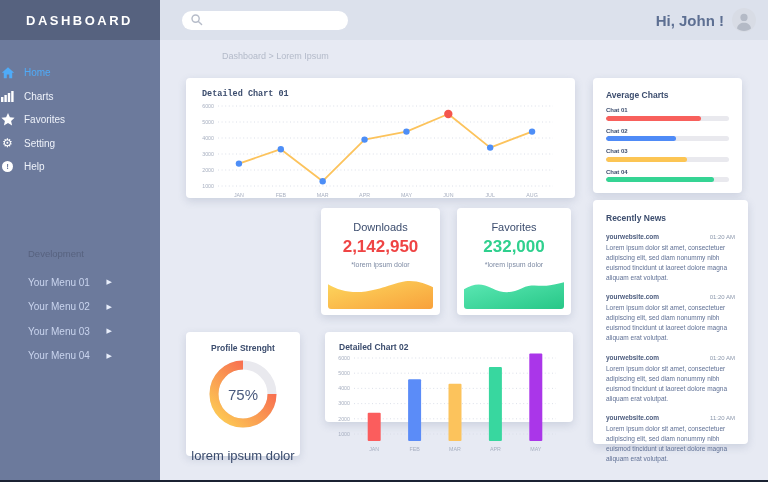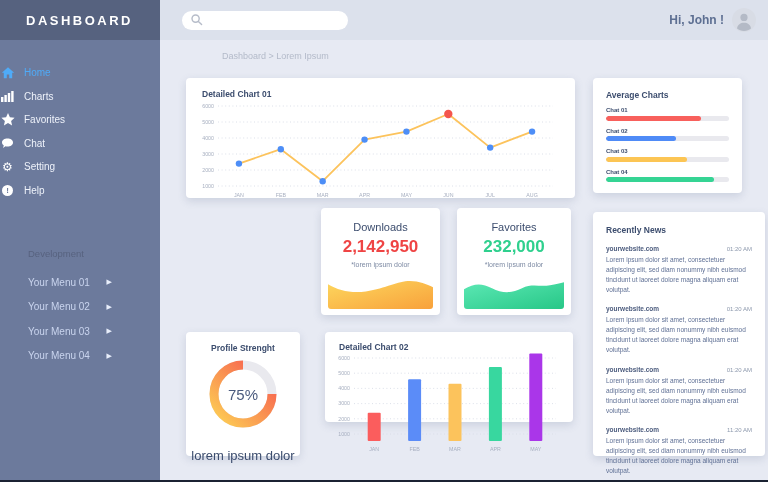--- a/index.html
+++ b/index.html
@@ -23,45 +23,45 @@
             padding:0 48px 0 28px;color:#c9d4ee;font-size:10px;cursor:pointer;}
   .dev-arrow{font-size:7px;color:#e8eefb;}
   
   .topbar{position:absolute;left:160px;top:0;right:0;height:40px;background:#dce1ec;
           display:flex;align-items:center;}
   .search-pill{margin-left:22px;width:158px;height:19px;background:#fff;border-radius:10px;
                display:flex;align-items:center;padding-left:8px;}
   .search-pill input{border:none;outline:none;background:transparent;font-size:9px;width:120px;
                      font-family:"Liberation Sans",sans-serif;color:#5d6f92;}
   .greet{margin-left:auto;margin-right:12px;display:flex;align-items:center;gap:8px;
-         color:#5d6f92;font-weight:bold;font-size:12px;}
+         color:#5d6f92;font-weight:bold;font-size:15px;}
   
   .breadcrumb{position:absolute;left:188px;top:51px;font-size:9px;color:#b3bac9;padding-left:34px;}
   .card{position:absolute;background:#fff;border-radius:4px;
         box-shadow:0 3px 8px rgba(90,105,140,.20);}
   .card-title{font-size:8.5px;font-weight:bold;color:#3c4d6e;}
   #card-line{left:186px;top:78px;width:389px;height:120px;}
-  #card-line .card-title{padding:11px 10px 0 16px;}
+  #card-line .card-title{padding:11px 10px 0 16px;font-family:Liberation Mono, monospace;}
   #card-avg{left:593px;top:78px;width:149px;height:115px;}
   #card-avg .card-title{padding:12px 0 0 13px;}
   .avg-list{padding:7px 13px 0 13px;}
   .avg-row{margin-bottom:7px;}
   .avg-label{font-size:6px;font-weight:bold;color:#3c4d6e;margin-bottom:2.5px;}
   .avg-track{height:5px;background:#e9e9ee;border-radius:2.5px;overflow:hidden;}
   .avg-fill{height:5px;border-radius:2.5px;}
   .stat-card{text-align:center;}
   #card-earn{left:186px;top:208px;width:119px;height:107px;}
   #card-down{left:321px;top:208px;width:119px;height:107px;}
   #card-fav{left:457px;top:208px;width:114px;height:107px;}
   .stat-title{margin-top:13px;font-size:11px;color:#3c4d6e;}
   .stat-value{margin-top:4px;font-size:17px;font-weight:bold;}
   .stat-caption{margin-top:4px;font-size:7px;color:#7d8aa3;}
   .wave{position:absolute;left:7px;right:7px;bottom:6px;height:31px;border-radius:3px;overflow:hidden;}
   .wave svg{display:block;width:100%;height:100%;}
-  #card-news{left:593px;top:212px;width:172px;height:244px;}
+  #card-news{left:593px;top:200px;width:155px;height:244px;}
   #card-news .card-title{padding:13px 13px 0 13px;}
   .news-item{margin:10px 13px 0 13px;}
   .news-head{display:flex;justify-content:space-between;align-items:baseline;}
   .news-source{font-size:6.5px;font-weight:bold;color:#4c5c7e;}
   .news-time{font-size:6px;color:#8d99ad;}
   .news-body{margin-top:3px;font-size:6.5px;line-height:1.55;color:#5f7095;}
   #card-profile{left:186px;top:332px;width:114px;height:124px;text-align:center;}
   #card-profile .card-title{margin-top:11px;}
   .donut-wrap{position:relative;width:74px;height:74px;margin:4px auto 0;}
   .donut-pct{position:absolute;left:0;top:0;width:74px;height:74px;display:flex;align-items:center;
@@ -103,28 +103,20 @@
         </span>
         <span>Charts</span>
       </div>
       <div class="nav-item">
         <span class="nicon">
           <svg width="14" height="13" viewBox="0 0 14 13">
               <path d="M7 0 L8.9 4.3 13.6 4.8 10.1 7.9 11.1 12.5 7 10.1 2.9 12.5 3.9 7.9 0.4 4.8 5.1 4.3 Z" fill="#ffffff"></path>
             </svg>
         </span>
         <span>Favorites</span>
-      </div>
-      <div class="nav-item">
-        <span class="nicon">
-          <svg width="13" height="11" viewBox="0 0 13 11">
-              <path d="M1 4.5 C1 2 3.5 0.5 6.5 0.5 C9.5 0.5 12 2 12 4.5 C12 7 9.5 8.5 6.5 8.5 C5.8 8.5 5.1 8.4 4.5 8.2 L2 10 L2.8 7.4 C1.7 6.7 1 5.7 1 4.5 Z" fill="#ffffff"></path>
-            </svg>
-        </span>
-        <span>Chat</span>
       </div>
       <div class="nav-item">
         <span class="nicon">
             <span class="gear-glyph">⚙</span>
           </span>
         <span>Setting</span>
       </div>
       <div class="nav-item">
         <span class="nicon">
             <span class="help-circ">!</span>

